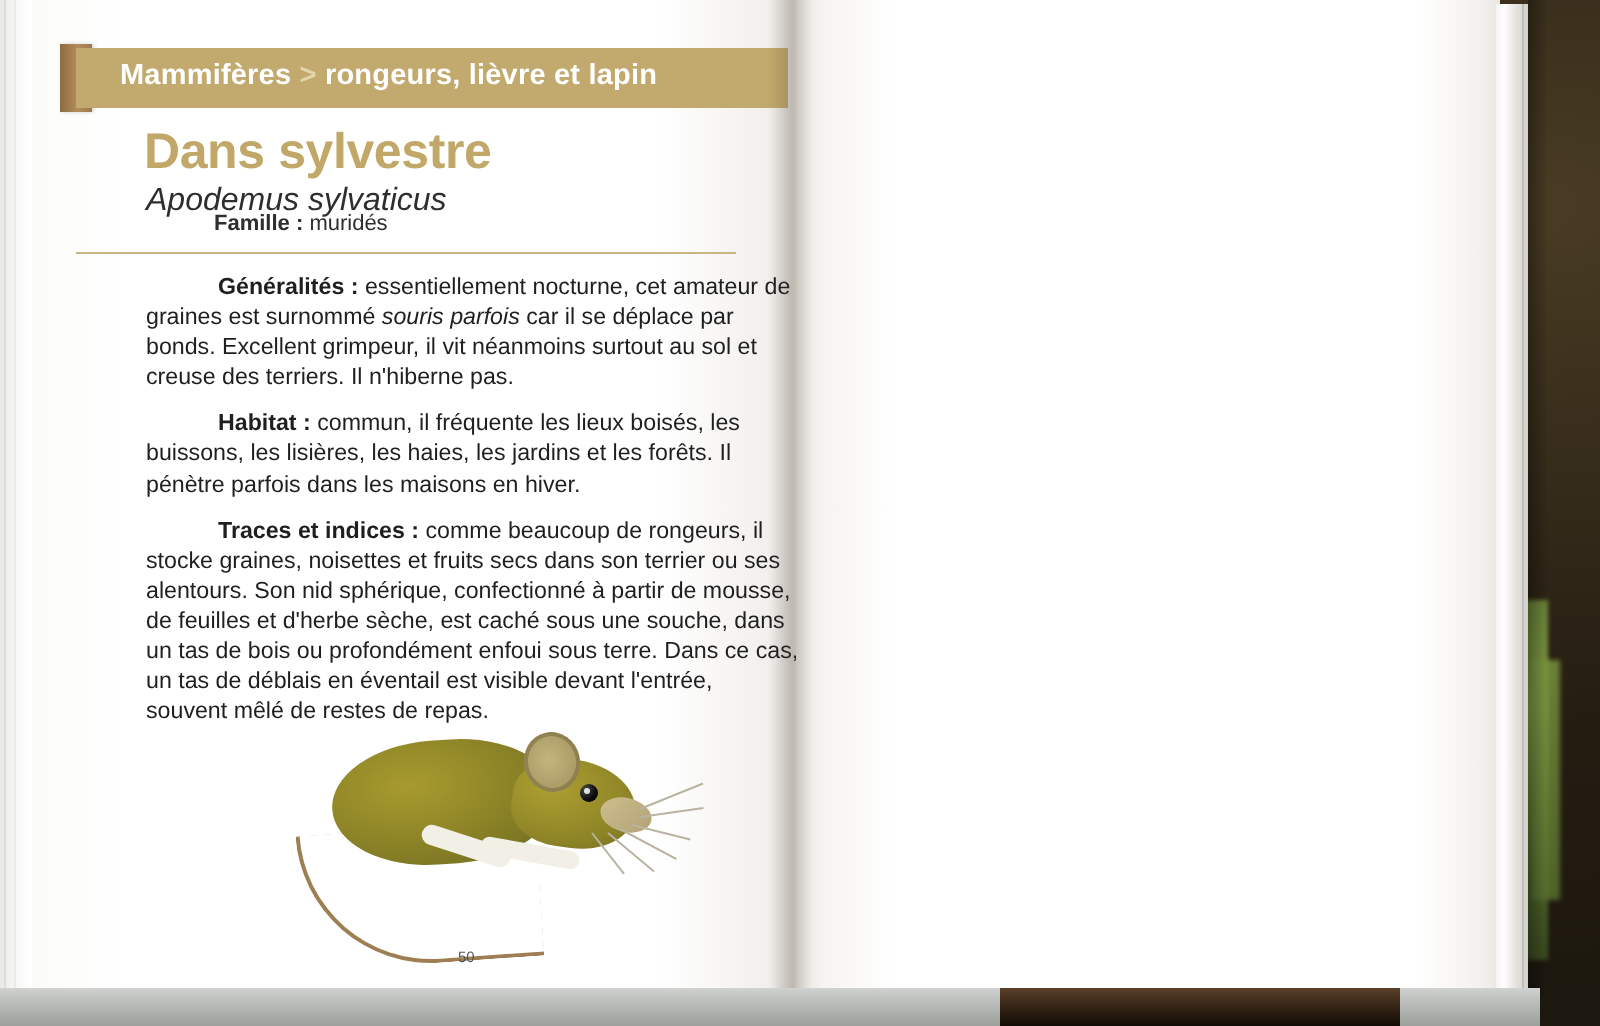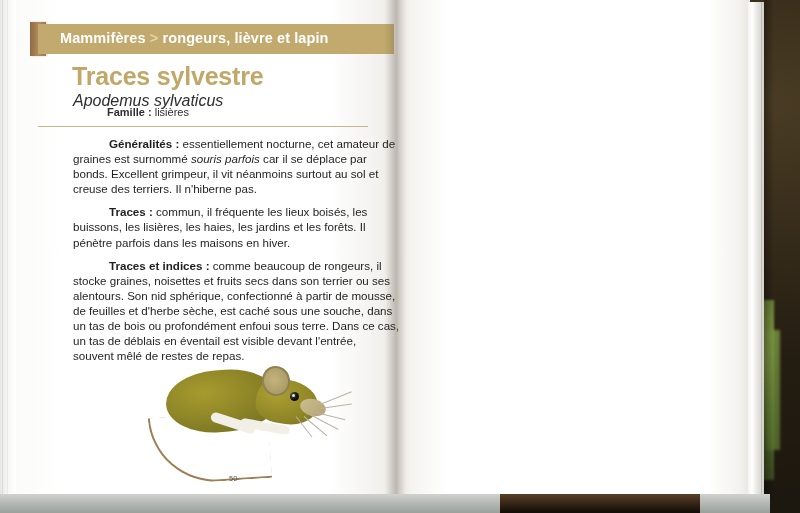--- a/index.html
+++ b/index.html
@@ -104,34 +104,34 @@
     <div class="page page-left">
 
       <div class="hdr-tab"></div>
       <div class="hdr-band"></div>
       <div class="hdr-text">
         <span>Mammifères</span>
         <span class="gt">&gt;</span>
         <span>rongeurs, lièvre et lapin</span>
       </div>
 
-      <div class="title">Traces sylvestre</div>
+      <div class="title">Dans sylvestre</div>
       <div class="latin">Apodemus sylvaticus</div>
       <div class="famille">
         <b>Famille :</b>
-        <span>lisières</span>
+        <span>muridés</span>
       </div>
       <div class="rule"></div>
 
       <div class="body-col" style="top:136px">
         <p>
           <b>Généralités :</b><span> essentiellement nocturne, cet amateur de graines est surnommé </span><i>souris parfois</i><span> car il se déplace par bonds. Excellent grimpeur, il vit néanmoins surtout au sol et creuse des terriers. Il n'hiberne pas.</span>
         </p>
         <p>
-          <b>Traces :</b><span> commun, il fréquente les lieux boisés, les buissons, les lisières, les haies, les jardins et les forêts. Il pénètre parfois dans les maisons en hiver.</span>
+          <b>Habitat :</b><span> commun, il fréquente les lieux boisés, les buissons, les lisières, les haies, les jardins et les forêts. Il pénètre parfois dans les maisons en hiver.</span>
         </p>
         <p>
           <b>Traces et indices :</b><span> comme beaucoup de rongeurs, il stocke graines, noisettes et fruits secs dans son terrier ou ses alentours. Son nid sphérique, confectionné à partir de mousse, de feuilles et d'herbe sèche, est caché sous une souche, dans un tas de bois ou profondément enfoui sous terre. Dans ce cas, un tas de déblais en éventail est visible devant l'entrée, souvent mêlé de restes de repas.</span>
         </p>
       </div>
 
       <div class="mouse-ill">
         <div class="mouse-tail"></div>
         <div class="mouse-body"></div>
         <div class="mouse-leg l1"></div>

